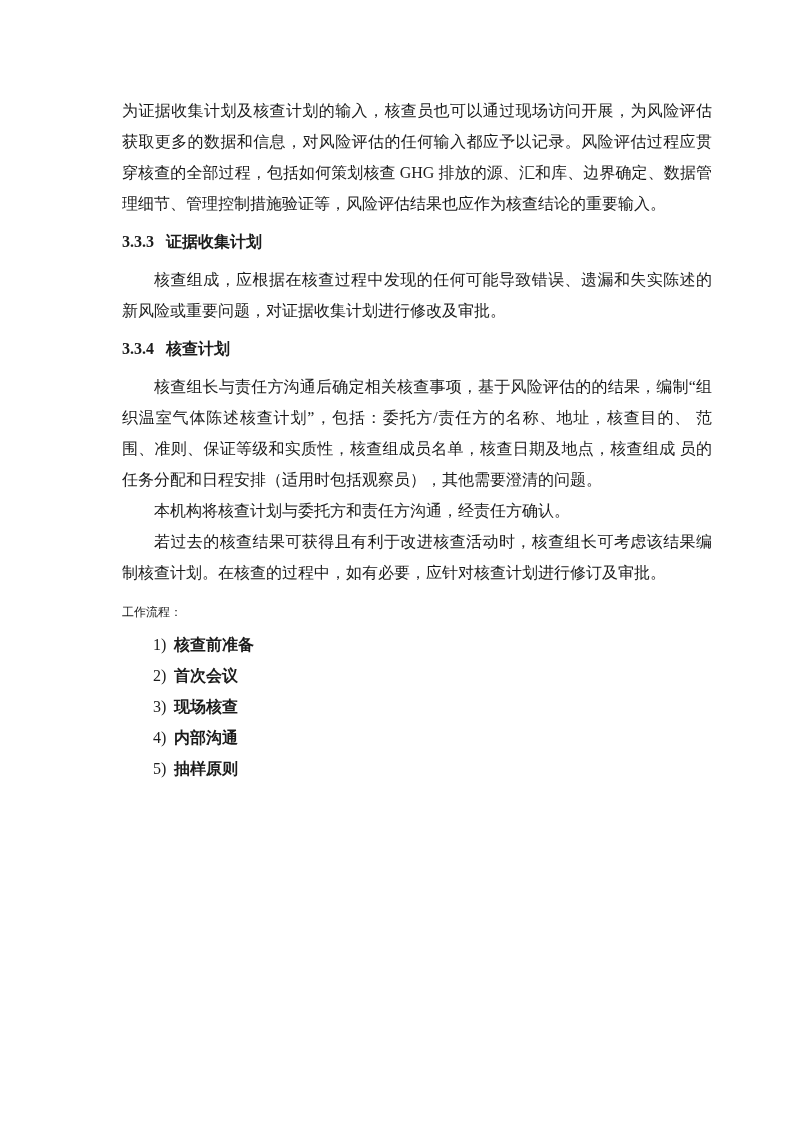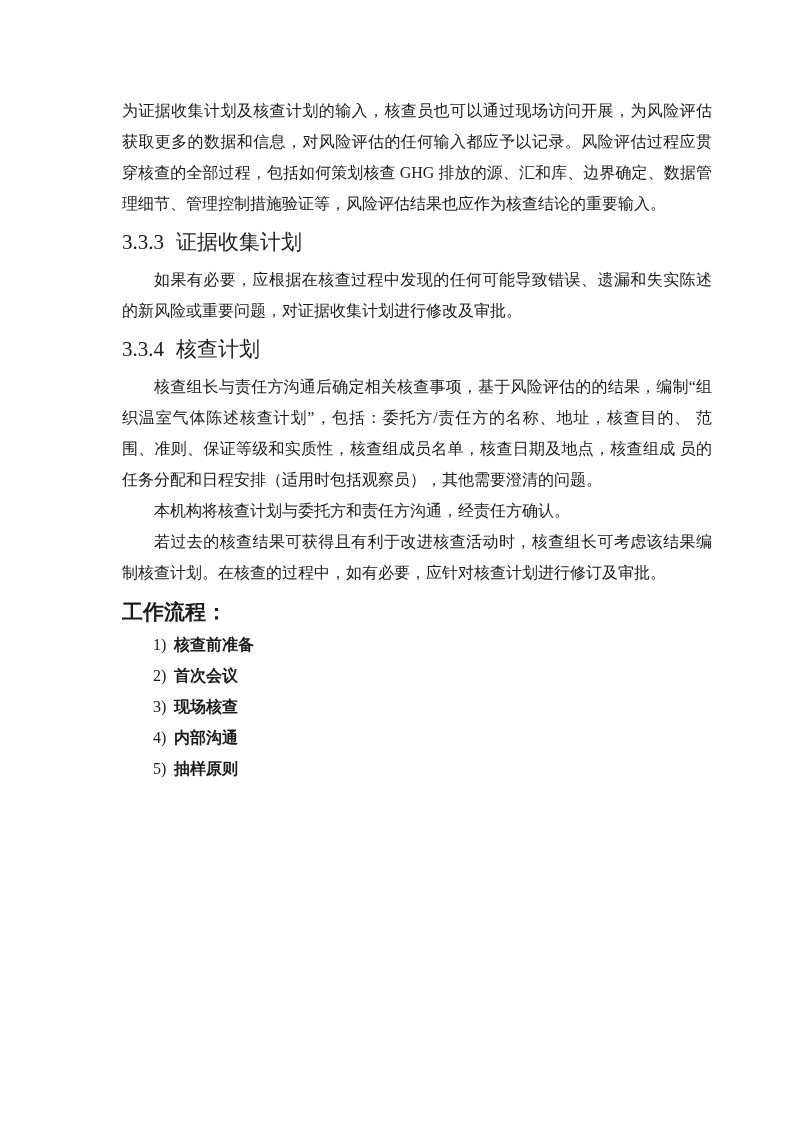--- a/index.html
+++ b/index.html
@@ -26,35 +26,35 @@
     line-height: 31px;
     text-align: justify;
     text-justify: inter-ideograph;
     word-break: break-all;
   }
   .para.indent {
     text-indent: 2em;
   }
   .heading {
     margin: 8px 0 7px 0;
-    font-size: 21px;
-    font-weight: normal;
+    font-size: 16px;
+    font-weight: bold;
     line-height: 30px;
     letter-spacing: 0;
   }
   .heading.big-gap {
     margin-top: 12px;
   }
   .heading .hnum {
     margin-right: 12px;
   }
   .subheading {
     margin: 9px 0 0 0;
-    font-size: 21px;
-    font-weight: bold;
+    font-size: 12px;
+    font-weight: normal;
     line-height: 31px;
   }
   .worklist {
     margin: 1px 0 0 0;
     padding: 0;
     list-style: none;
   }
   .worklist li {
     display: flex;
     font-size: 16px;
@@ -75,21 +75,21 @@
 
 <div class="page">
 
   <p class="para">为证据收集计划及核查计划的输入，核查员也可以通过现场访问开展，为风险评估获取更多的数据和信息，对风险评估的任何输入都应予以记录。风险评估过程应贯穿核查的全部过程，包括如何策划核查 GHG 排放的源、汇和库、边界确定、数据管理细节、管理控制措施验证等，风险评估结果也应作为核查结论的重要输入。</p>
 
   <h2 class="heading">
     <span class="hnum">3.3.3</span><span class="htitle">证据收集计划</span>
   </h2>
 
 
-  <p class="para indent">如果有必要，应根据在核查过程中发现的任何可能导致错误、遗漏和失实陈述的新风险或重要问题，对证据收集计划进行修改及审批。</p>
+  <p class="para indent">核查组成，应根据在核查过程中发现的任何可能导致错误、遗漏和失实陈述的新风险或重要问题，对证据收集计划进行修改及审批。</p>
 
   <h2 class="heading">
     <span class="hnum">3.3.4</span><span class="htitle">核查计划</span>
   </h2>
 
   <p class="para indent">核查组长与责任方沟通后确定相关核查事项，基于风险评估的的结果，编制“组织温室气体陈述核查计划”，包括：委托方/责任方的名称、地址，核查目的、 范围、准则、保证等级和实质性，核查组成员名单，核查日期及地点，核查组成 员的任务分配和日程安排（适用时包括观察员），其他需要澄清的问题。</p>
 
   <p class="para indent">本机构将核查计划与委托方和责任方沟通，经责任方确认。</p>
 
   <p class="para indent">若过去的核查结果可获得且有利于改进核查活动时，核查组长可考虑该结果编制核查计划。在核查的过程中，如有必要，应针对核查计划进行修订及审批。</p>

